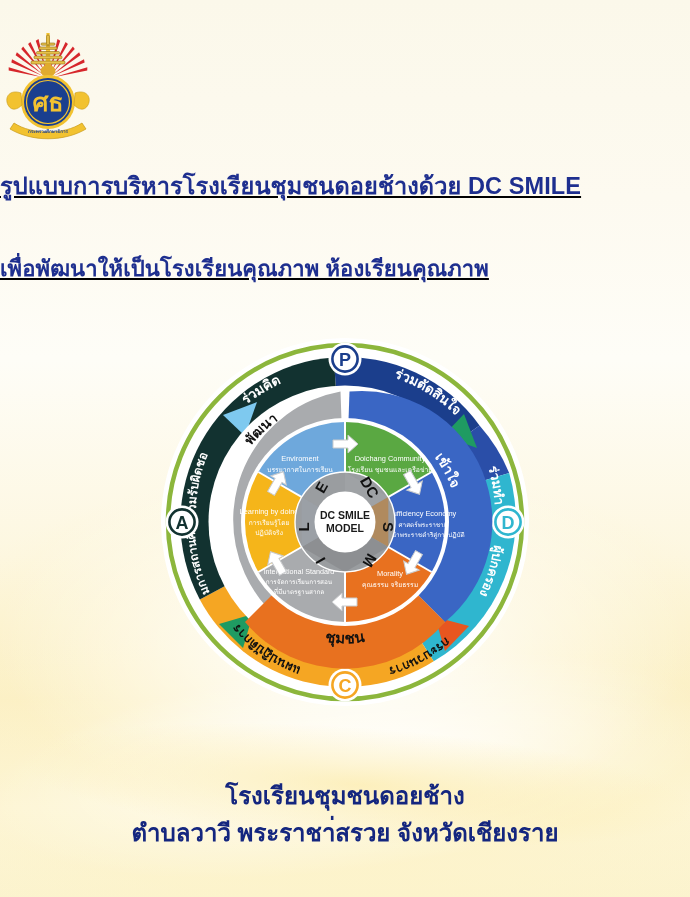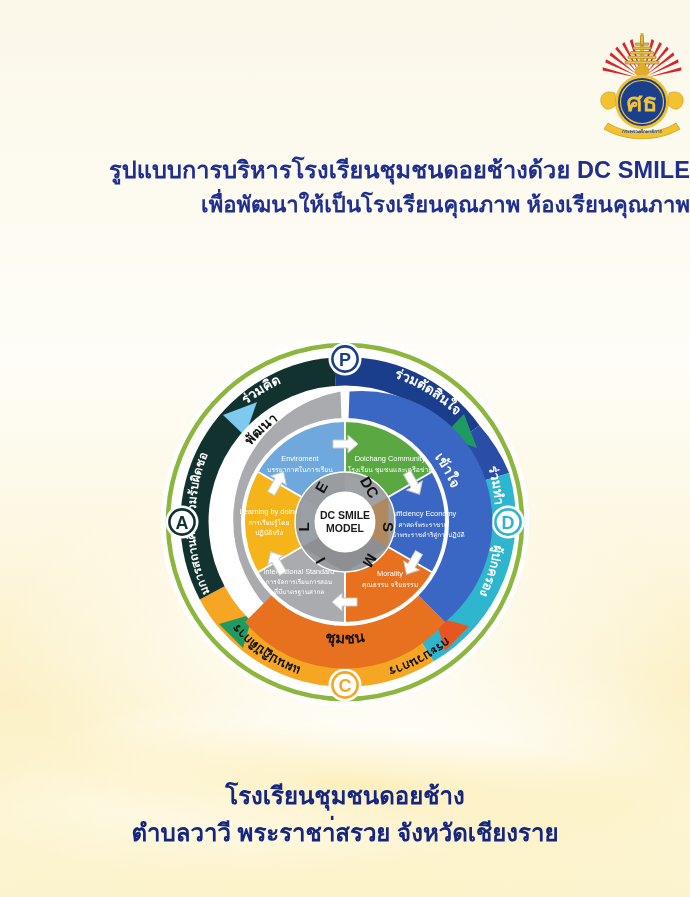--- a/index.html
+++ b/index.html
@@ -23,27 +23,27 @@
     transform:rotate(-7deg);pointer-events:none;
   }
   #poster::after{
     content:"";position:absolute;left:-120px;top:690px;width:960px;height:190px;
     background:radial-gradient(ellipse 470px 80px at 50% 50%, rgba(252,235,170,.75) 0%, rgba(252,235,170,0) 72%);
     transform:rotate(4deg);pointer-events:none;
   }
 
   
   .emblem-wrap{position:absolute;top:22px;left:0;width:100%;height:132px;
-    display:flex;align-items:center;justify-content:flex-end;z-index:3;}
+    display:flex;align-items:center;justify-content:flex-start;z-index:3;}
 
   
-  .title-block{position:absolute;top:152px;left:0;width:100%;text-align:right;z-index:3;}
+  .title-block{position:absolute;top:168px;left:0;width:100%;text-align:left;z-index:3;text-decoration:underline;}
   .title-line{color:#1e2f8f;font-weight:bold;letter-spacing:.1px;}
   .title-line.l1{font-size:23.5px;line-height:36px;}
-  .title-line.l2{font-size:22px;line-height:34px;}
+  .title-line.l2{font-size:22px;line-height:34px;margin-top:48px;}
   .title-line.l3{font-size:22px;line-height:34px;}
 
   .footer-block{position:absolute;top:778px;left:0;width:100%;text-align:center;z-index:3;}
   .footer-line{color:#14267f;font-weight:bold;}
   .footer-line.f1{font-size:24px;line-height:36px;}
   .footer-line.f2{font-size:24px;line-height:38px;}
 
   
   .wheel-wrap{position:absolute;left:50%;top:336px;transform:translateX(-50%);
     width:372px;height:372px;z-index:2;}

